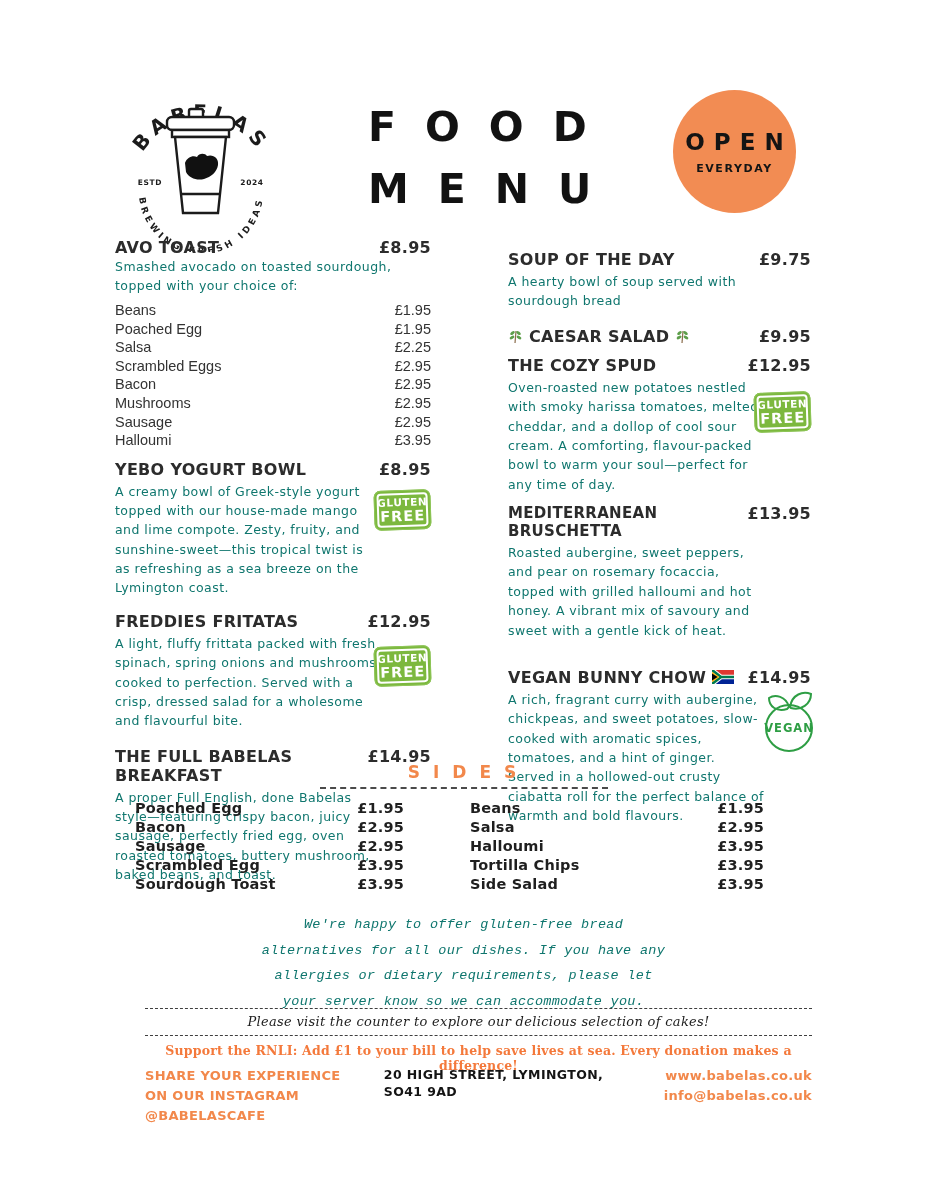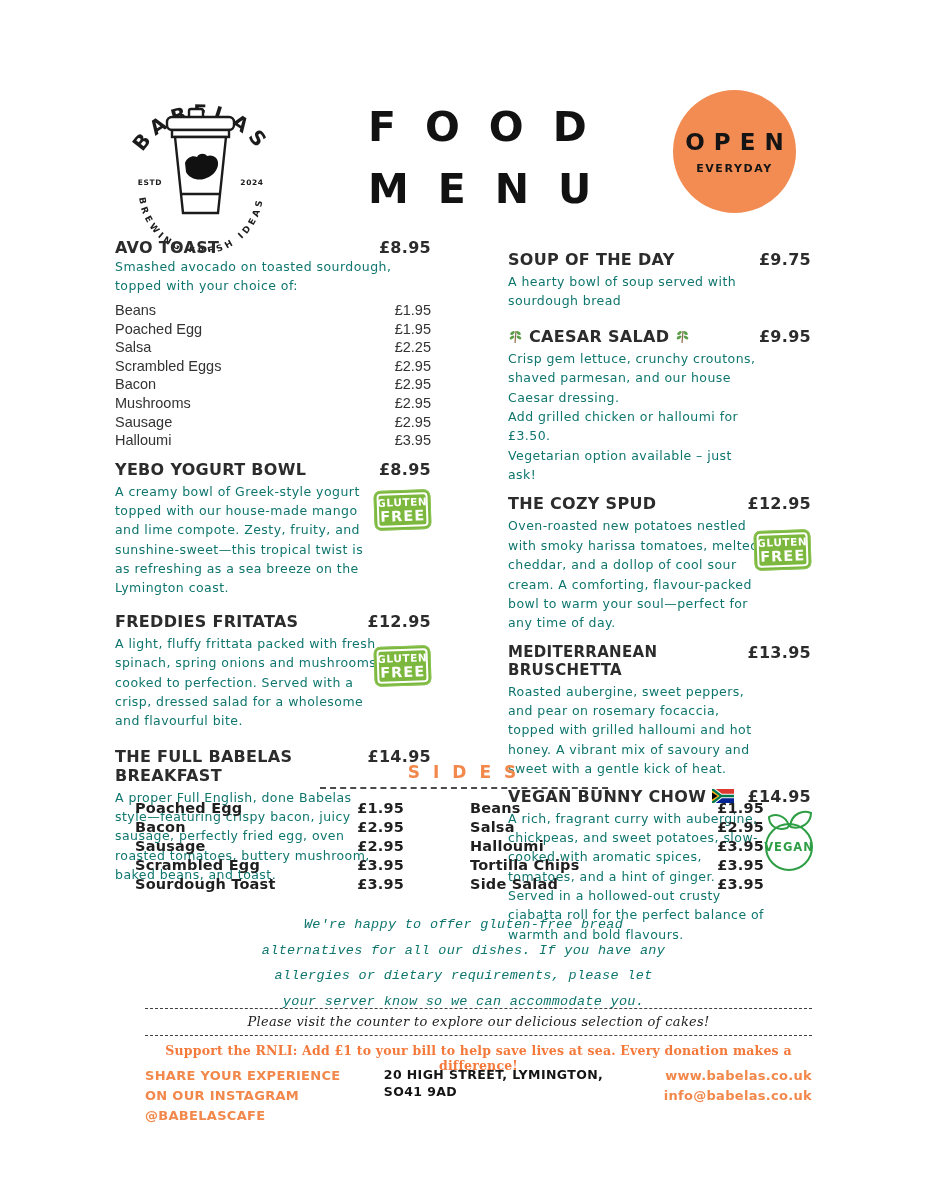--- a/index.html
+++ b/index.html
@@ -31,21 +31,21 @@
   .price { font-weight:700; white-space:nowrap; }
   .desc { font-size:12.5px; line-height:1.55; letter-spacing:0.45px; color:#0f766e;
     margin-top:3px; white-space:pre-line; }
 
   .options { margin-top:5px; }
   .opt-row { display:flex; justify-content:space-between;
     font-family:"Liberation Sans", sans-serif; font-size:14.5px; color:#333;
     padding:1.3px 0; }
   .opt-price { font-family:"Liberation Sans", sans-serif; }
 
-  .mb10 { margin-bottom:10px; } .mb12 { margin-bottom:8px; }
+  .mb10 { margin-bottom:10px; } .mb12 { margin-bottom:28px; }
   .mb14 { margin-bottom:14px; } .mb16 { margin-bottom:16px; }
   .w250 { width:250px; } .w252 { width:252px; } .w256 { width:256px; }
   .w258 { width:258px; } .w262 { width:262px; } .w268 { width:268px; }
 
   
   .gf-badge { position:absolute; right:0; width:57px; height:40px; background:#7CB83E;
     border-radius:7px; transform:rotate(-2deg); display:flex; flex-direction:column;
     align-items:center; justify-content:center; color:#fff; line-height:1;
     box-shadow:0 0 0 1px #8fc659 inset; }
   .gf-badge::after { content:""; position:absolute; inset:3px; border:2px solid #fff; border-radius:4px; }
@@ -230,23 +230,20 @@
               <g fill="#5d9e4a">
                 <ellipse cx="4.5" cy="4" rx="2.6" ry="1.4" transform="rotate(-35 4.5 4)"></ellipse>
                 <ellipse cx="10.5" cy="4" rx="2.6" ry="1.4" transform="rotate(35 10.5 4)"></ellipse>
                 <ellipse cx="4" cy="8.5" rx="2.6" ry="1.4" transform="rotate(-30 4 8.5)"></ellipse>
                 <ellipse cx="11" cy="8.5" rx="2.6" ry="1.4" transform="rotate(30 11 8.5)"></ellipse>
               </g>
             </svg>
         </span>
         <span class="price">£9.95</span>
       </div>
-      <div class="desc w256">Crisp gem lettuce, crunchy croutons, shaved parmesan, and our house Caesar dressing.
-Add grilled chicken or halloumi for £3.50.
-Vegetarian option available – just ask!</div>
     </div>
 
     <div class="item mb10">
       <div class="item-head">
         <span class="item-name">THE COZY SPUD</span>
         <span class="price">£12.95</span>
       </div>
       <div class="gf-badge" style="top:36px">
         <span class="gf-l1">GLUTEN</span>
         <span class="gf-l2">FREE</span>

